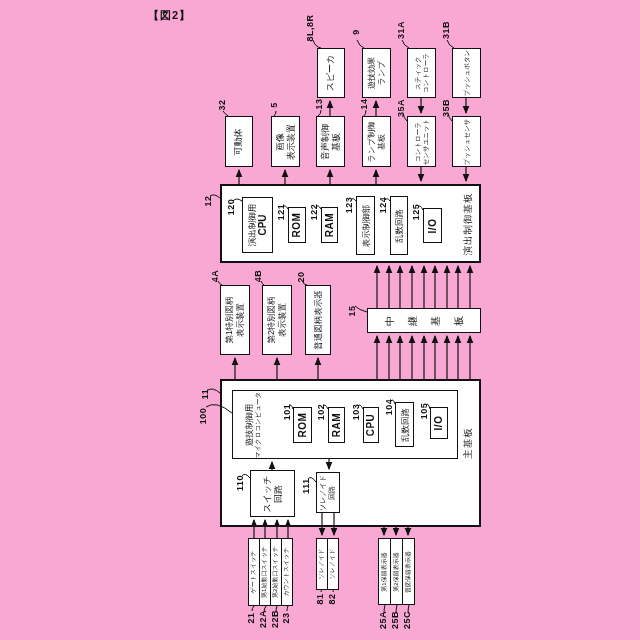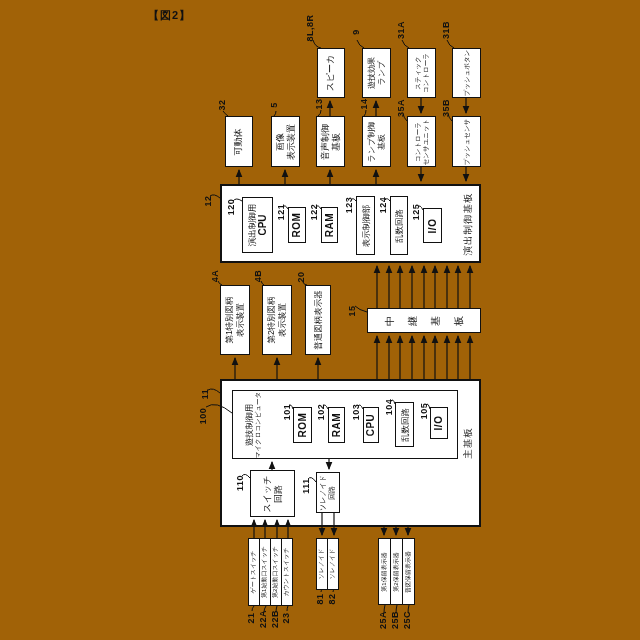--- a/index.html
+++ b/index.html
@@ -1,16 +1,16 @@
 <!DOCTYPE html>
 <html><head>
 <meta charset="utf-8">
 <style>
   html,body{margin:0;padding:0;background:#fff;}
-  #page{position:relative;width:640px;height:640px;background:#a16207;overflow:hidden;
+  #page{position:relative;width:640px;height:640px;background:#f9a8d4;overflow:hidden;
         font-family:"Liberation Sans", sans-serif;color:#111;}
   #fig-title{position:absolute;left:148px;top:8px;font-size:11px;font-weight:bold;letter-spacing:1px;}
   .blk{position:absolute;border:1.4px solid #111;background:#fff;box-sizing:border-box;}
   .board{border-width:2px;background:#fff;}
   .rot{position:absolute;left:50%;top:50%;transform:translate(-50%,-50%) rotate(-90deg);
        white-space:pre-line;text-align:center;line-height:1.25;width:max-content;}
   .rot2{position:absolute;left:50%;top:50%;transform:translate(-50%,-50%) rotate(-90deg);
         text-align:center;line-height:1.2;width:max-content;}
   .ref{position:absolute;width:0;height:0;}
   .ref>span{position:absolute;left:0;top:0;transform:translate(-50%,-50%) rotate(-90deg);

